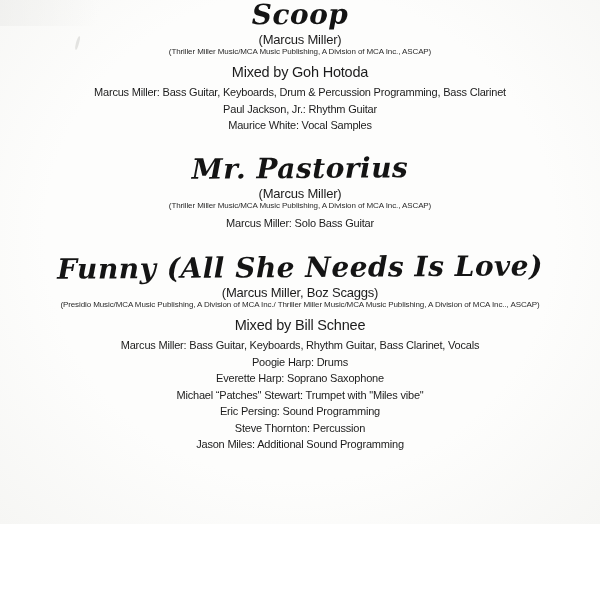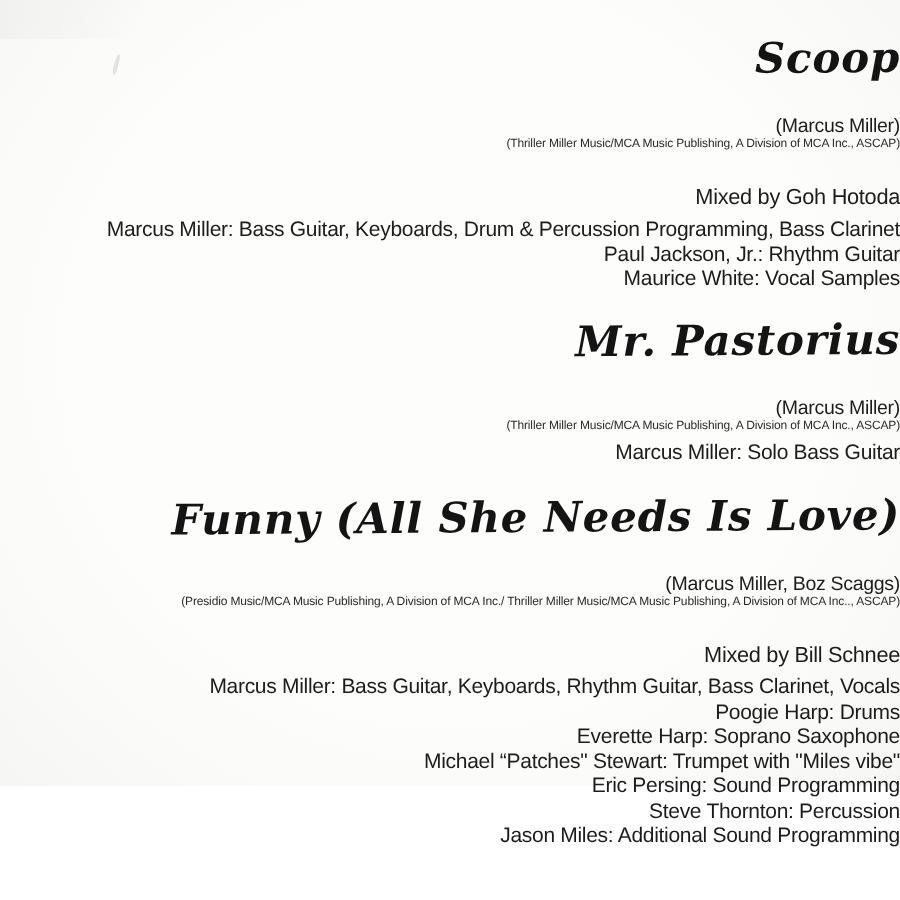--- a/index.html
+++ b/index.html
@@ -5,22 +5,21 @@
   html, body { margin: 0; padding: 0; }
   body {
     width: 600px; height: 600px; overflow: hidden;
     font-family: "Liberation Sans", sans-serif;
     color: #1c1c1c;
   }
   .page {
     position: relative;
     width: 600px; height: 524px;
     box-sizing: border-box;
-    padding-top: 26px;
-    text-align: right;
+    text-align: center;
     background:
       radial-gradient(ellipse at 50% 45%, #fdfdfc 60%, #f6f6f4 100%),
       #fbfbfa;
   }
   .scan-smudge {
     position: absolute; left: 76px; top: 36px;
     width: 3px; height: 14px;
     background: #d9d8d5;
     border-radius: 60% 40% 50% 50%;
     transform: rotate(14deg);
@@ -39,41 +38,41 @@
     font-family: "DejaVu Serif", "Liberation Serif", cursive;
     font-style: italic;
     font-weight: 700;
     font-size: 28px;
     line-height: 30px;
     letter-spacing: 0.5px;
     color: #141414;
     transform: rotate(-0.4deg);
   }
   .writers {
-    margin-top: 20px;
+    margin-top: 2px;
     font-size: 13px;
     line-height: 15px;
     letter-spacing: -0.2px;
   }
   .publishing {
     font-size: 8px;
     line-height: 10px;
     letter-spacing: -0.1px;
     color: #2a2a2a;
     white-space: nowrap;
   }
-  .mix-group { margin-top: 23px; }
+  .mix-group { margin-top: 7px; }
   .mix-line {
     font-size: 14.5px;
     line-height: 16px;
     letter-spacing: -0.2px;
   }
   .personnel { margin-top: 4px; }
   .personnel-line {
-    font-size: 14px;
+    font-size: 11px;
     line-height: 16.5px;
     letter-spacing: -0.2px;
     white-space: nowrap;
   }
 </style>
 </head>
 <body>
 
 <div class="page">
   <div class="corner-shade"></div>

